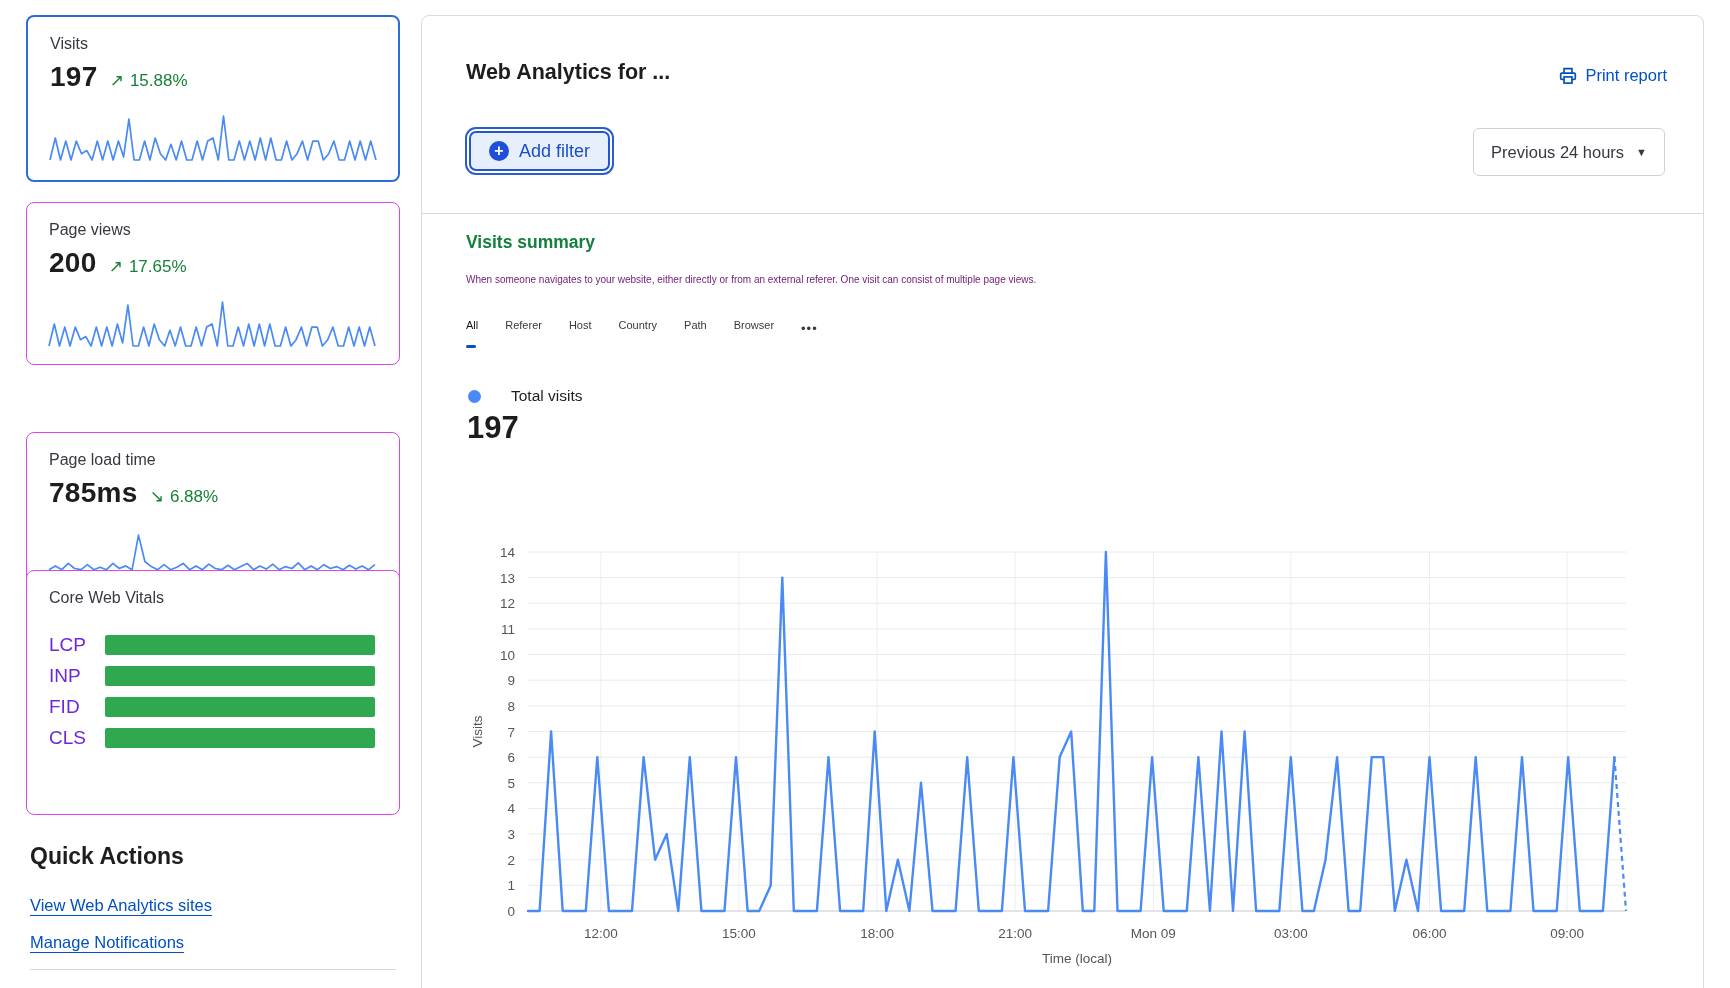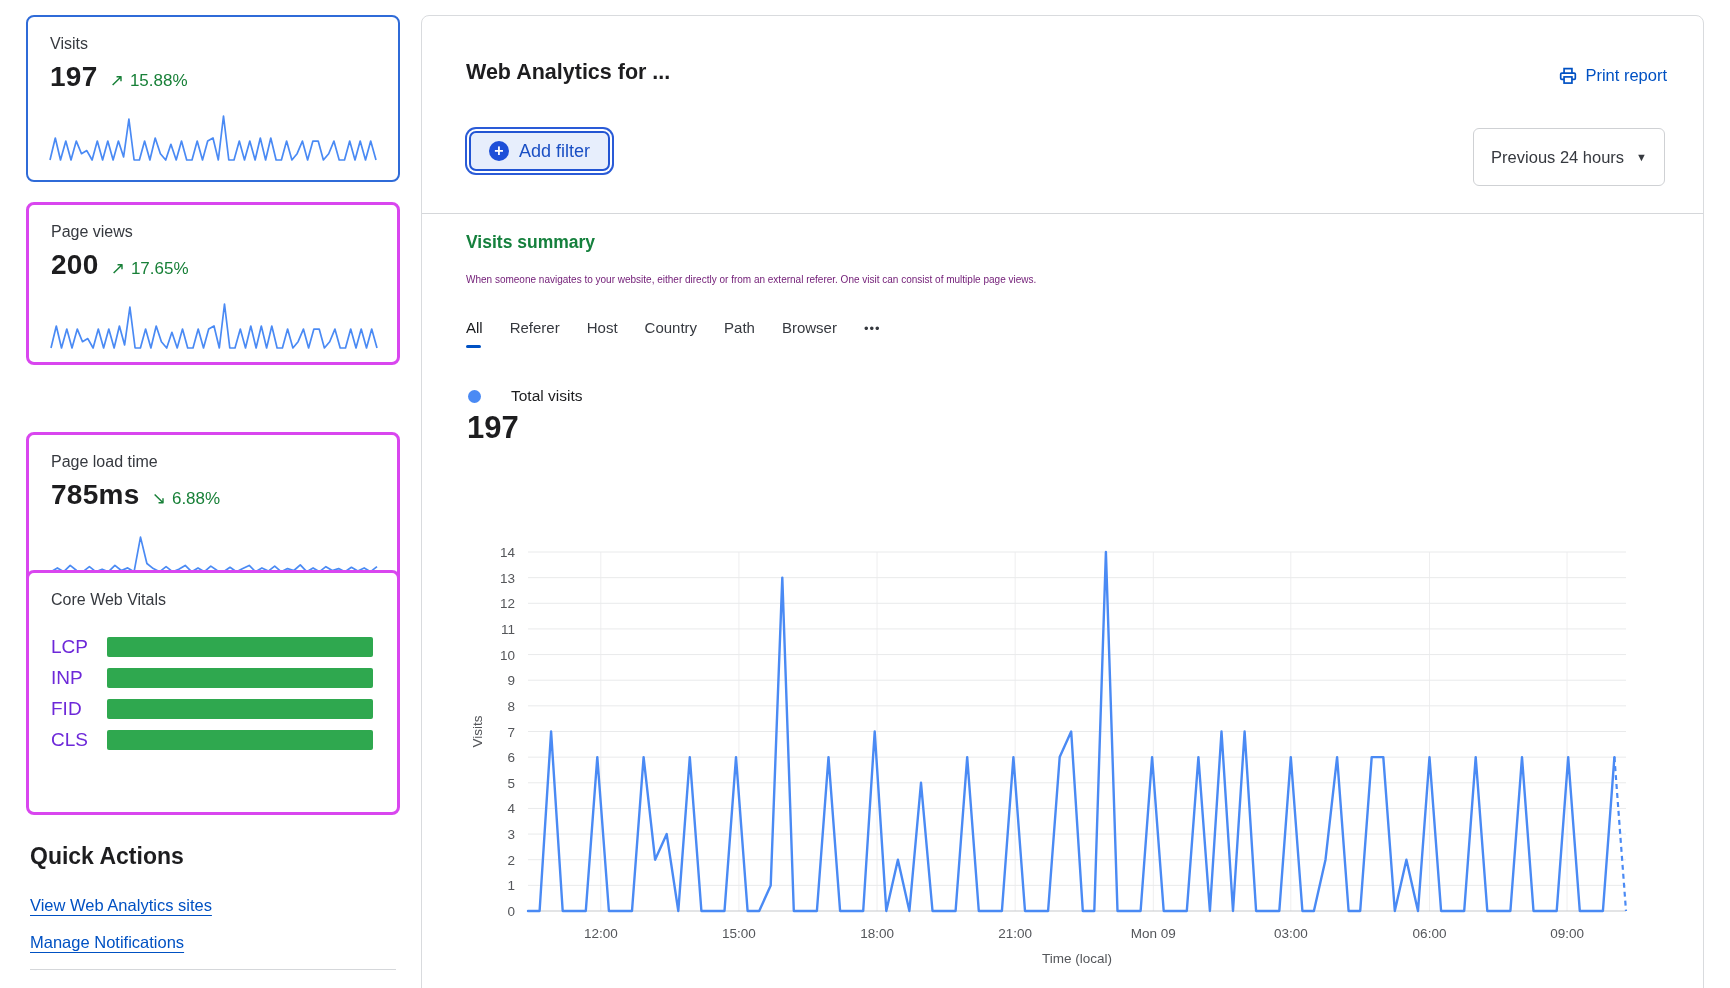--- a/index.html
+++ b/index.html
@@ -1,21 +1,21 @@
 <!DOCTYPE html>
 <html><head>
 <meta charset="utf-8">
 <style>
   * { margin:0; padding:0; box-sizing:border-box; }
   html,body { width:1730px; height:988px; background:#ffffff; overflow:hidden;
     font-family:"Liberation Sans","DejaVu Sans",sans-serif; color:#1d1d1f; }
 
   
   .side-card { position:absolute; left:26px; width:374px; background:#fff;
-    border:3px solid #d946ef; border-radius:8px; }
+    border:1px solid #d946ef; border-radius:8px; }
   .side-card.selected { border:2px solid #2f6bd8; }
   .card-pad { position:absolute; left:22px; right:22px; top:18px; }
   .metric-label { font-size:16px; color:#36393f; }
   .metric-row { display:flex; align-items:baseline; gap:12px; margin-top:8px; }
   .metric-value { font-size:28px; font-weight:bold; color:#1d1d1f; letter-spacing:.3px; }
   .metric-trend { font-size:17px; color:#188038; display:flex; align-items:baseline; gap:6px; }
   .trend-arrow { font-size:17px; }
   .spark { position:absolute; left:20px; top:95px; }
 
   
@@ -35,31 +35,31 @@
     background:#fff; border:1px solid #d9dbde; border-radius:8px; }
   .main-title { position:absolute; left:44px; top:44px; font-size:21.5px; font-weight:bold; color:#1d1d1f; }
   .print-report { position:absolute; right:36px; top:50px; display:flex; align-items:center; gap:8px;
     color:#0051c3; font-size:16.5px; cursor:pointer; }
   .add-filter { position:absolute; left:47px; top:115px; height:40px; display:flex; align-items:center;
     gap:10px; padding:0 18px; background:#e7eefc; border:2px solid #2254d3; border-radius:7px;
     box-shadow:0 0 0 2px #ffffff, 0 0 0 4px #2a5bd7; cursor:pointer; }
   .add-filter-label { color:#1a4fc4; font-size:18px; }
   .plus-circle { width:20px; height:20px; border-radius:50%; background:#1d4fd8; color:#fff;
     font-size:16px; line-height:19px; text-align:center; font-weight:bold; }
-  .range-btn { position:absolute; right:38px; top:112px; height:58px; display:flex; align-items:center;
+  .range-btn { position:absolute; right:38px; top:112px; height:48px; display:flex; align-items:center;
     gap:12px; padding:0 17px; background:#fff; border:1px solid #cfd1d4; border-radius:6px;
     font-size:16.5px; color:#36393f; cursor:pointer; }
   .caret { font-size:11px; color:#36393f; }
   .main-divider { position:absolute; left:0; right:0; top:197px; border-top:1px solid #d5d7da; }
 
   .vs-title { position:absolute; left:44px; top:216px; font-size:17.5px; font-weight:bold; color:#15803d; }
   .vs-desc { position:absolute; left:44px; top:258px; font-size:10px; color:#701a75; }
 
   .tabs { position:absolute; left:44px; top:303px; display:flex; gap:27px; }
-  .tab { font-size:15px; color:#36393f; padding-bottom:10px; position:relative; cursor:pointer; }
+  .tab { font-size:11px; color:#36393f; padding-bottom:10px; position:relative; cursor:pointer; }
   .tab.active { color:#16181b; }
   .tab.active::after { content:""; position:absolute; left:0; right:2px; bottom:-2px; height:3px;
     background:#0051c3; border-radius:2px; }
   .tab.more { letter-spacing:1px; font-size:13px; padding-top:2px; }
 
   .legend-row { position:absolute; left:46px; top:371px; display:flex; align-items:center; gap:30px; }
   .legend-dot { width:13px; height:13px; border-radius:50%; background:#4a8af4; }
   .legend-label { font-size:15.5px; color:#1d1d1f; }
   .total-visits { position:absolute; left:45px; top:394px; font-size:31px; font-weight:bold; color:#1d1d1f; }
 

